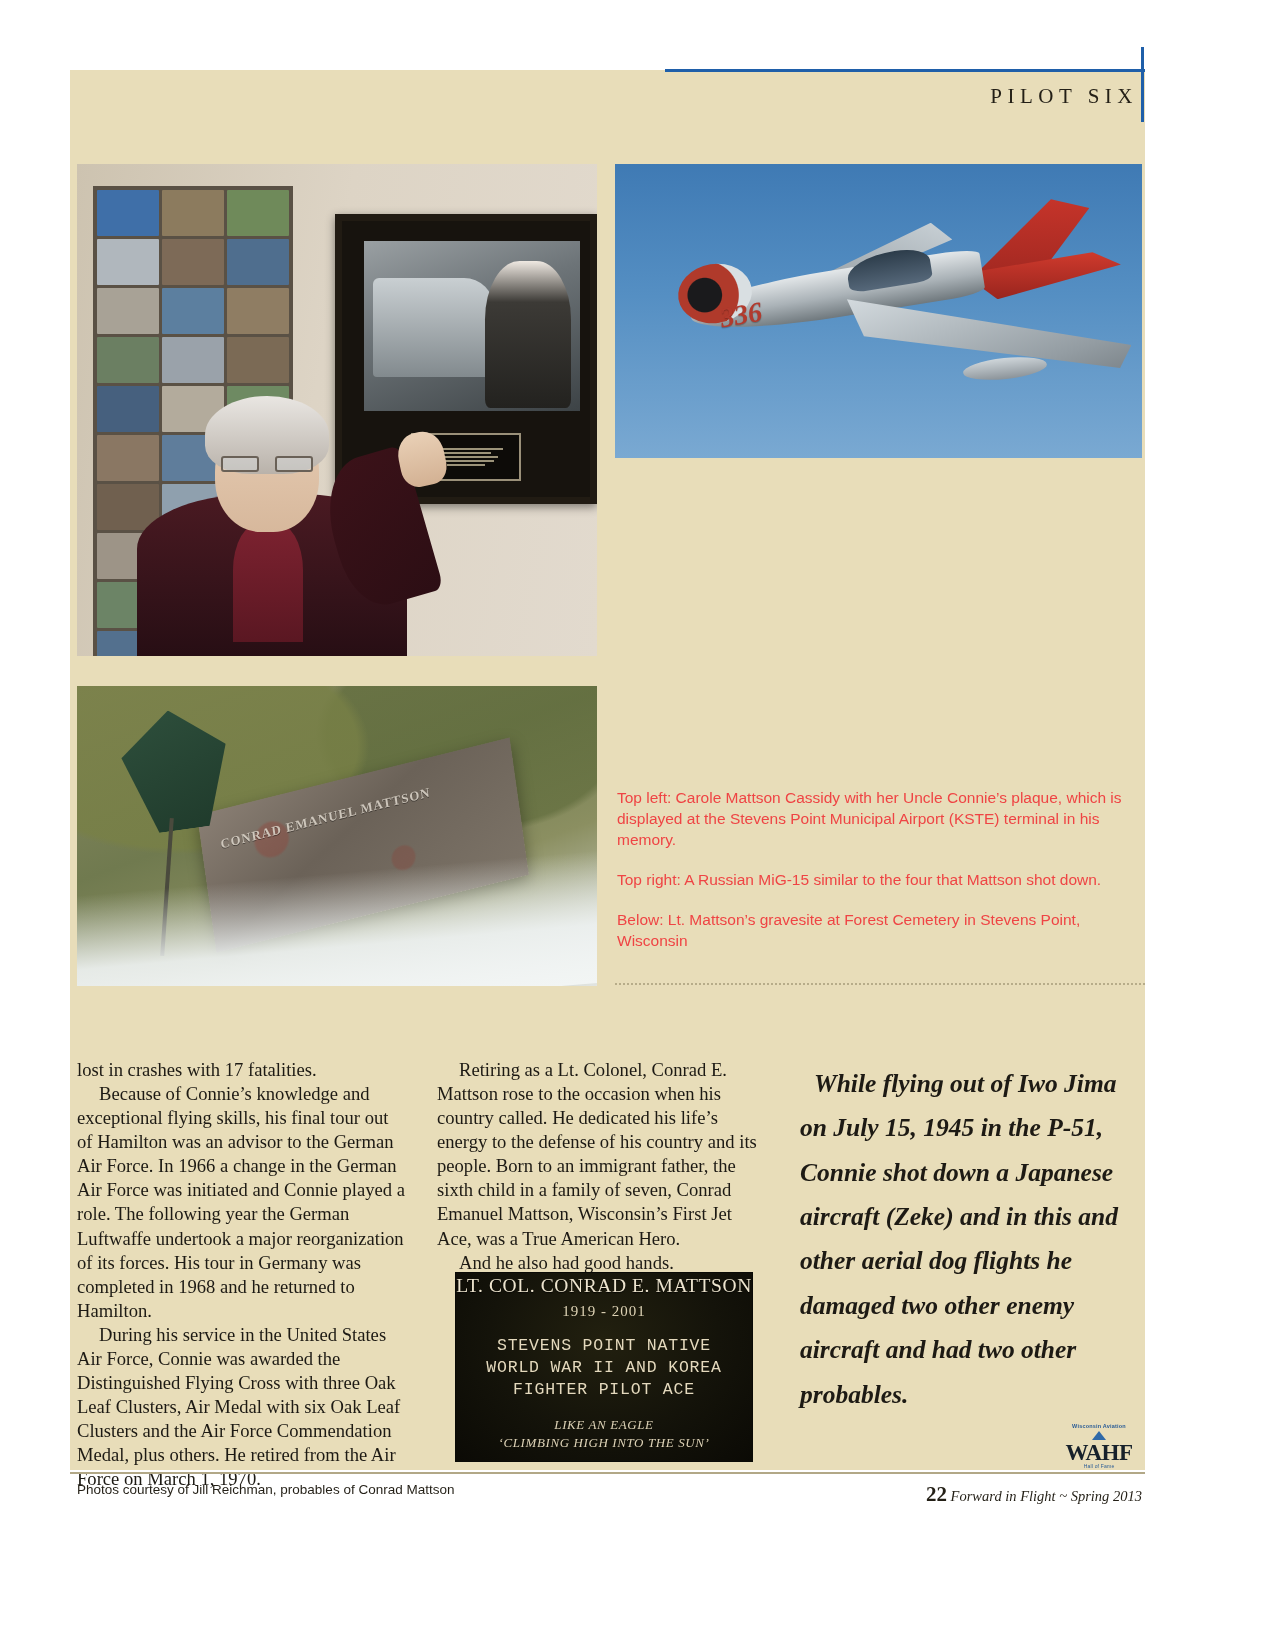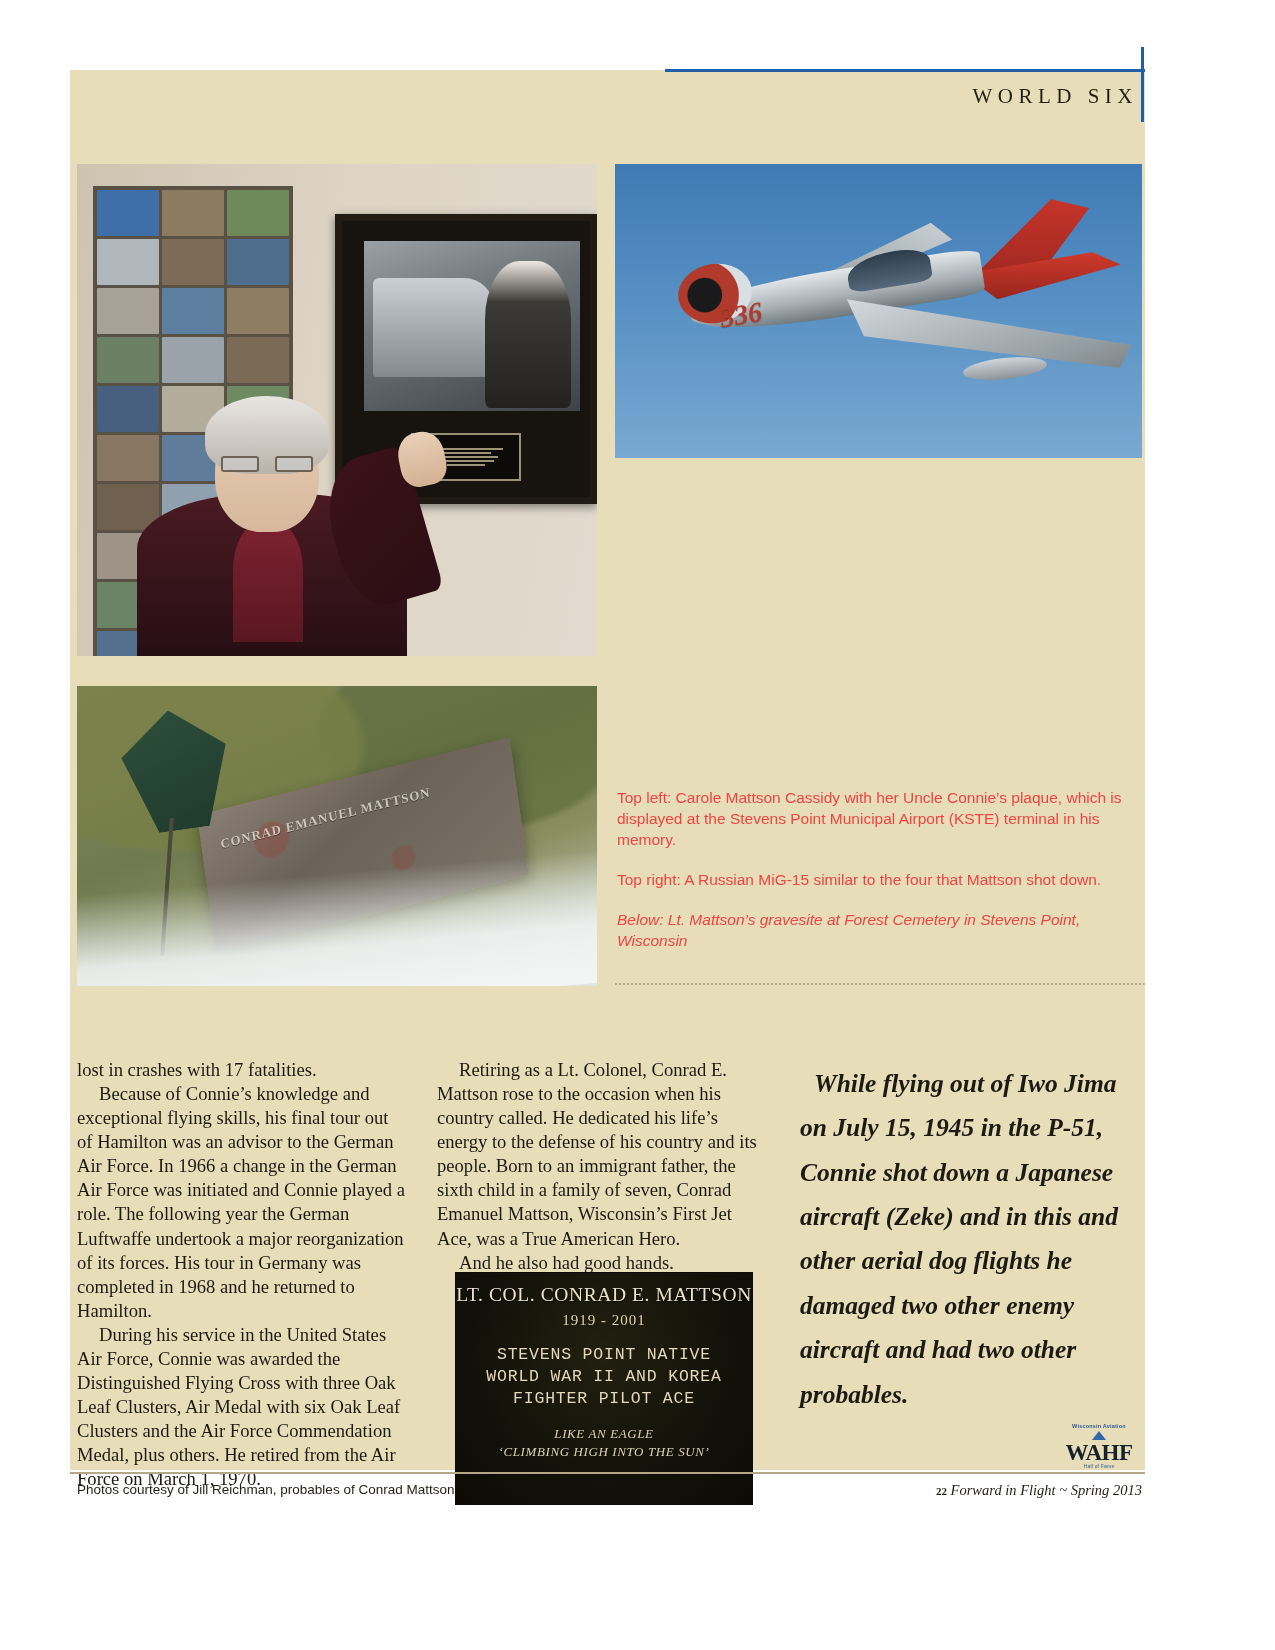--- a/index.html
+++ b/index.html
@@ -228,45 +228,45 @@
     background:#4a4a3d; transform:rotate(4deg);
   }
 
   
   .captions {
     position:absolute; left:617px; top:788px; width:524px;
     font-family:"Liberation Sans", sans-serif;
     font-size:15.5px; line-height:1.35; color:#ef4444;
   }
   .captions p { margin-bottom:19px; }
-  .captions p:last-child { margin-bottom:0;font-style:italic; }
+  .captions p:last-child { margin-bottom:0; }
 
   .dotted-rule {
     position:absolute; left:615px; top:983px; width:530px; height:1px;
     border-top:2px dotted #b7ac89;
   }
 
   
   .col {
     position:absolute;
     font-family:"Liberation Serif", serif;
     font-size:18.6px; line-height:1.295; color:#1d1a14;
     text-align:left;
   }
   .col p { text-indent:22px; margin:0; }
   .col p.noind { text-indent:0; }
   .col1 { left:77px; top:1058px; width:330px; }
   .col2 { left:437px; top:1058px; width:330px; }
 
   
   .plaque {
-    position:absolute; left:455px; top:1272px; width:298px; height:233px;
+    position:absolute; left:455px; top:1272px; width:298px; height:190px;
     background:radial-gradient(ellipse at 50% 35%, #22200f 0%, #14130a 55%, #0b0a05 100%);
     border:1px solid #0a0a06;
-    padding-top:11px;
+    padding-top:2px;
     text-align:center;
     overflow:hidden;
   }
   .plaque .pl-name {
     font-family:"Liberation Serif", serif;
     font-size:19.5px; color:#ece3cd; letter-spacing:.6px;
     font-variant:small-caps; text-transform:capitalize;
     text-shadow:0 1px 1px rgba(0,0,0,.8);
   }
   .plaque .pl-years {
@@ -326,32 +326,32 @@
   .credit {
     position:absolute; left:77px; top:1482px;
     font-family:"Liberation Sans", sans-serif;
     font-size:13.5px; color:#231f16;
   }
   .folio {
     position:absolute; right:133px; top:1482px;
     font-family:"Liberation Serif", serif;
     font-size:14.5px; font-style:italic; color:#231f16;
   }
-  .folio b { font-style:normal; font-weight:bold; font-size:11px; }
+  .folio b { font-style:normal; font-weight:bold; font-size:21px; }
 </style>
 </head>
 <body>
 
 <div class="page">
 
   <div class="panel"></div>
 
   <div class="hdr-rule"></div>
   <div class="hdr-tick"></div>
-  <div class="hdr-title">WORLD SIX</div>
+  <div class="hdr-title">PILOT SIX</div>
 
   <div class="photo-woman">
     <div class="pw-wall"></div>
     <div class="pw-collage">
       <i style="background:#3f6fa8"></i>
         <i style="background:#8c7b5e"></i>
         <i style="background:#6f8a5a"></i>
       <i style="background:#b0b7bd"></i>
         <i style="background:#7d6a57"></i>
         <i style="background:#4f6e8e"></i>

